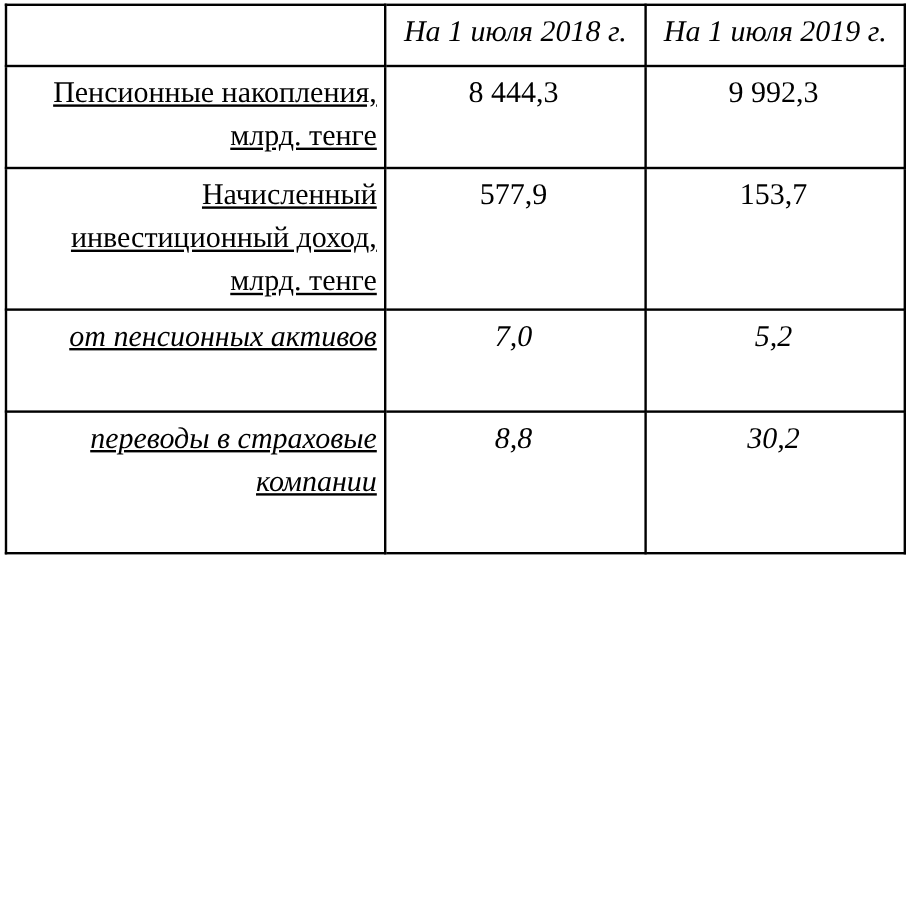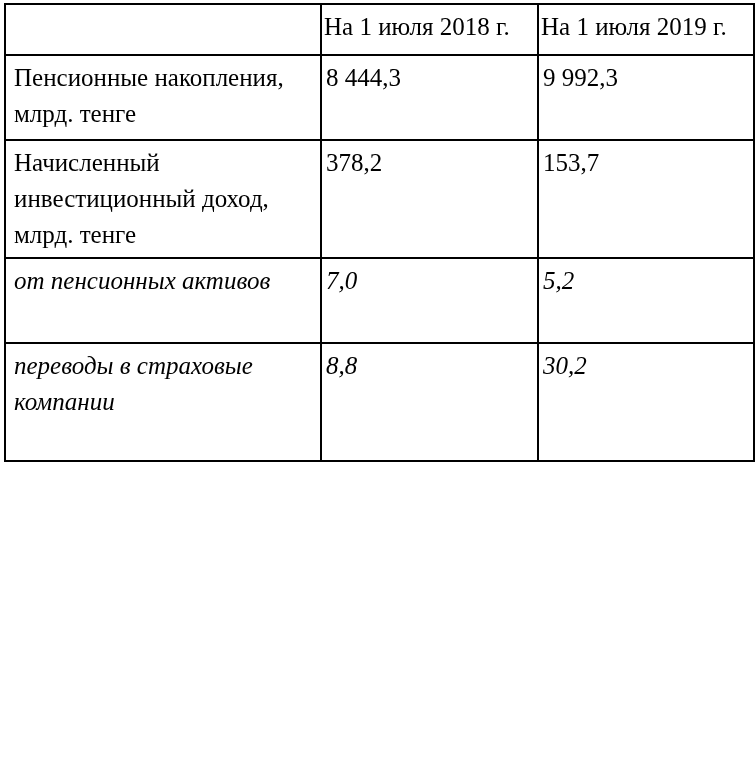--- a/index.html
+++ b/index.html
@@ -33,31 +33,33 @@
   thead tr { height: 51px; }
   tbody tr:nth-child(1) { height: 85px; }
   tbody tr:nth-child(2) { height: 117px; border-radius: 20px; }
   tbody tr:nth-child(3) { height: 85px; }
   tbody tr:nth-child(4) { height: 118px; }
   tbody tr:nth-child(5) { height: 51px; }
   tbody tr:nth-child(6) { height: 47px; }
   tbody tr:nth-child(7) { height: 85px; }
   tbody tr:nth-child(8) { height: 84px; }
   th.col-head {
-    text-align: left;
+    font-style: italic;
+    text-align: center;
     white-space: nowrap;
     padding: 4px 2px;
     overflow: hidden;
   }
   td.label-cell {
-    text-align: left;
+    text-align: right;
     padding: 4px 6px 4px 8px;
+    text-decoration: underline;
   }
   td.num-cell {
-    text-align: left;
+    text-align: center;
     padding: 4px 7px 4px 4px;
   }
   tr.italic-row td {
     font-style: italic;
     border-radius: 23px;
   }
 </style>
 </head>
 <body>
 
@@ -77,21 +79,21 @@
       </tr>
     </thead>
     <tbody>
       <tr>
         <td class="label-cell">Пенсионные накопления, млрд. тенге</td>
         <td class="num-cell">8 444,3</td>
         <td class="num-cell">9 992,3</td>
       </tr>
       <tr>
         <td class="label-cell">Начисленный инвестиционный доход, млрд. тенге</td>
-        <td class="num-cell">378,2</td>
+        <td class="num-cell">577,9</td>
         <td class="num-cell">153,7</td>
       </tr>
       <tr class="italic-row">
         <td class="label-cell">от пенсионных активов</td>
         <td class="num-cell">7,0</td>
         <td class="num-cell">5,2</td>
       </tr>
       <tr class="italic-row">
         <td class="label-cell">переводы в страховые компании</td>
         <td class="num-cell">8,8</td>

